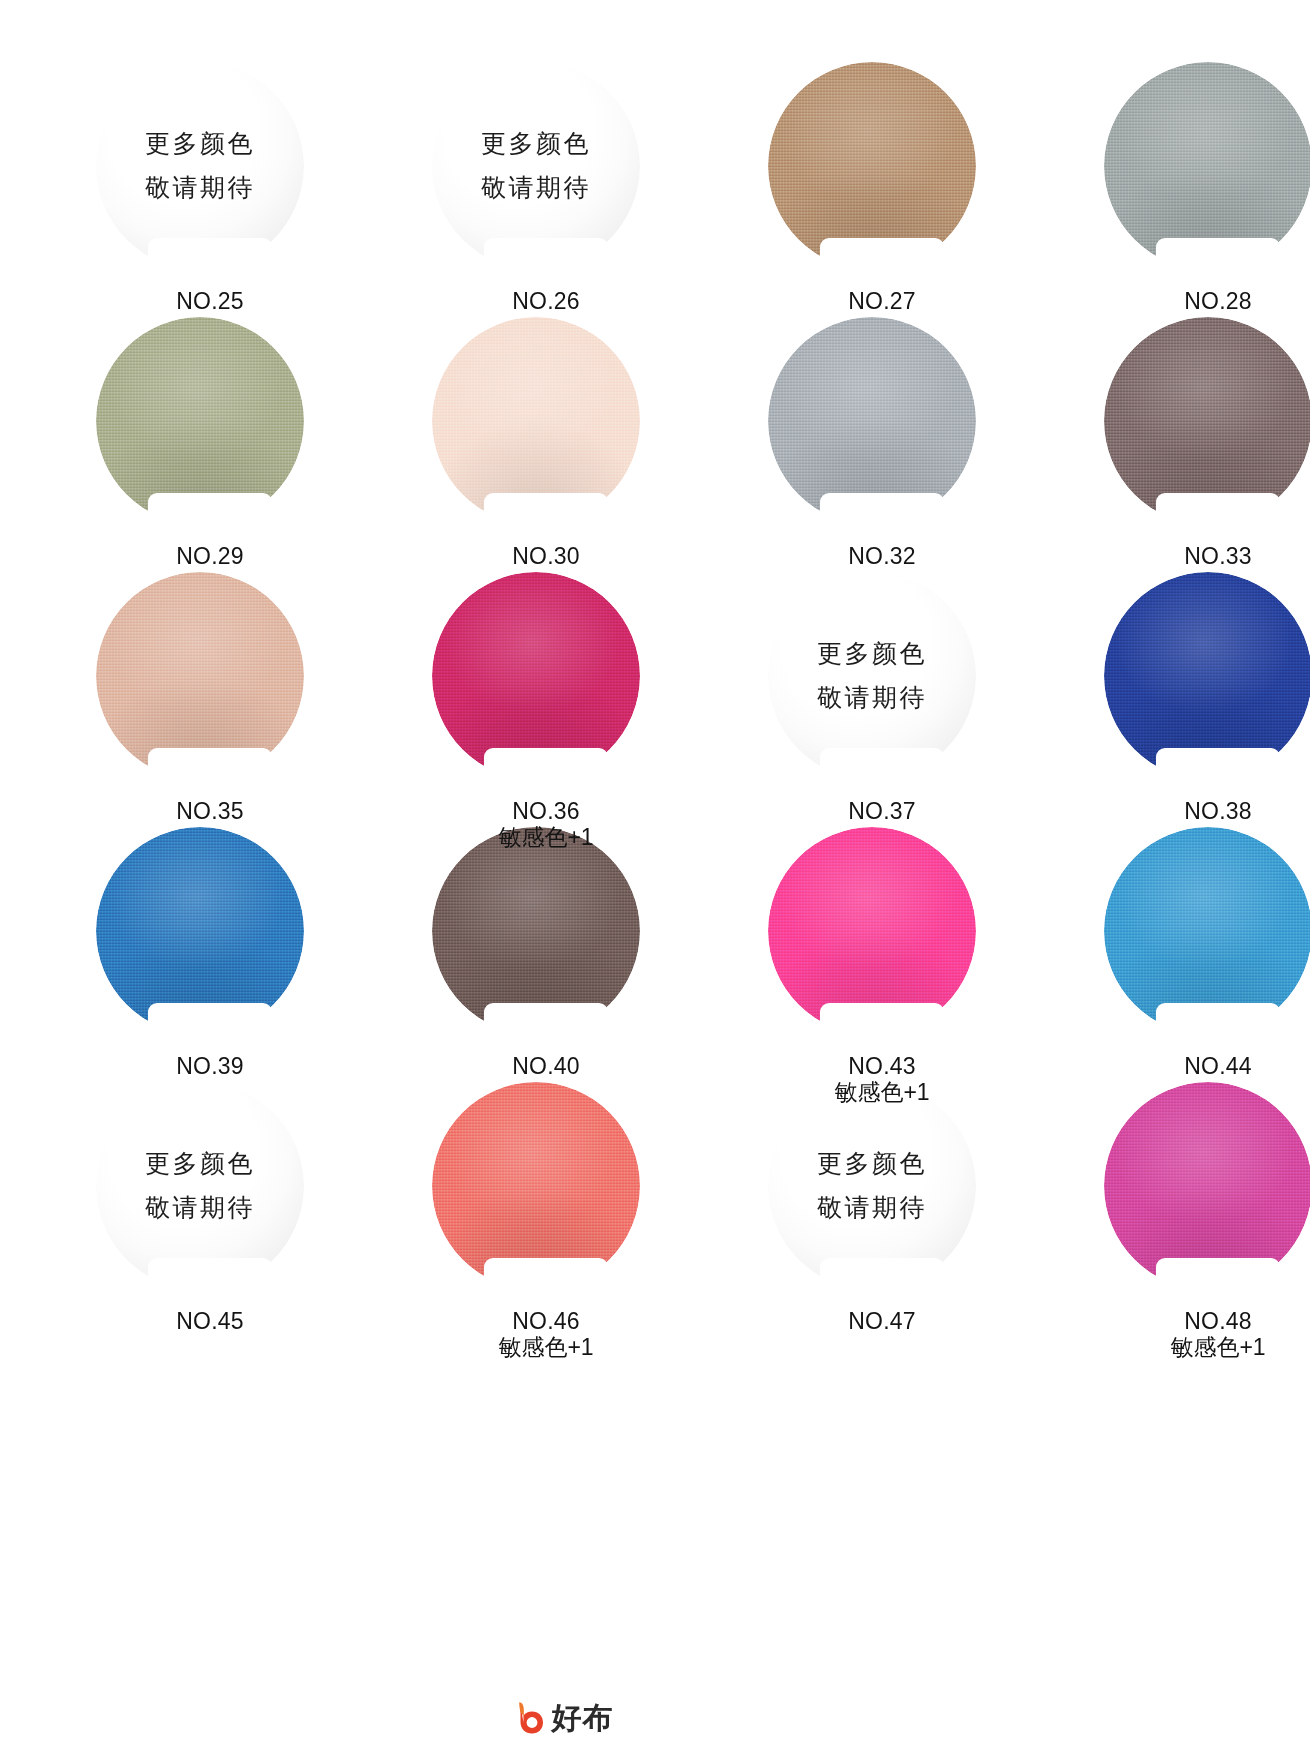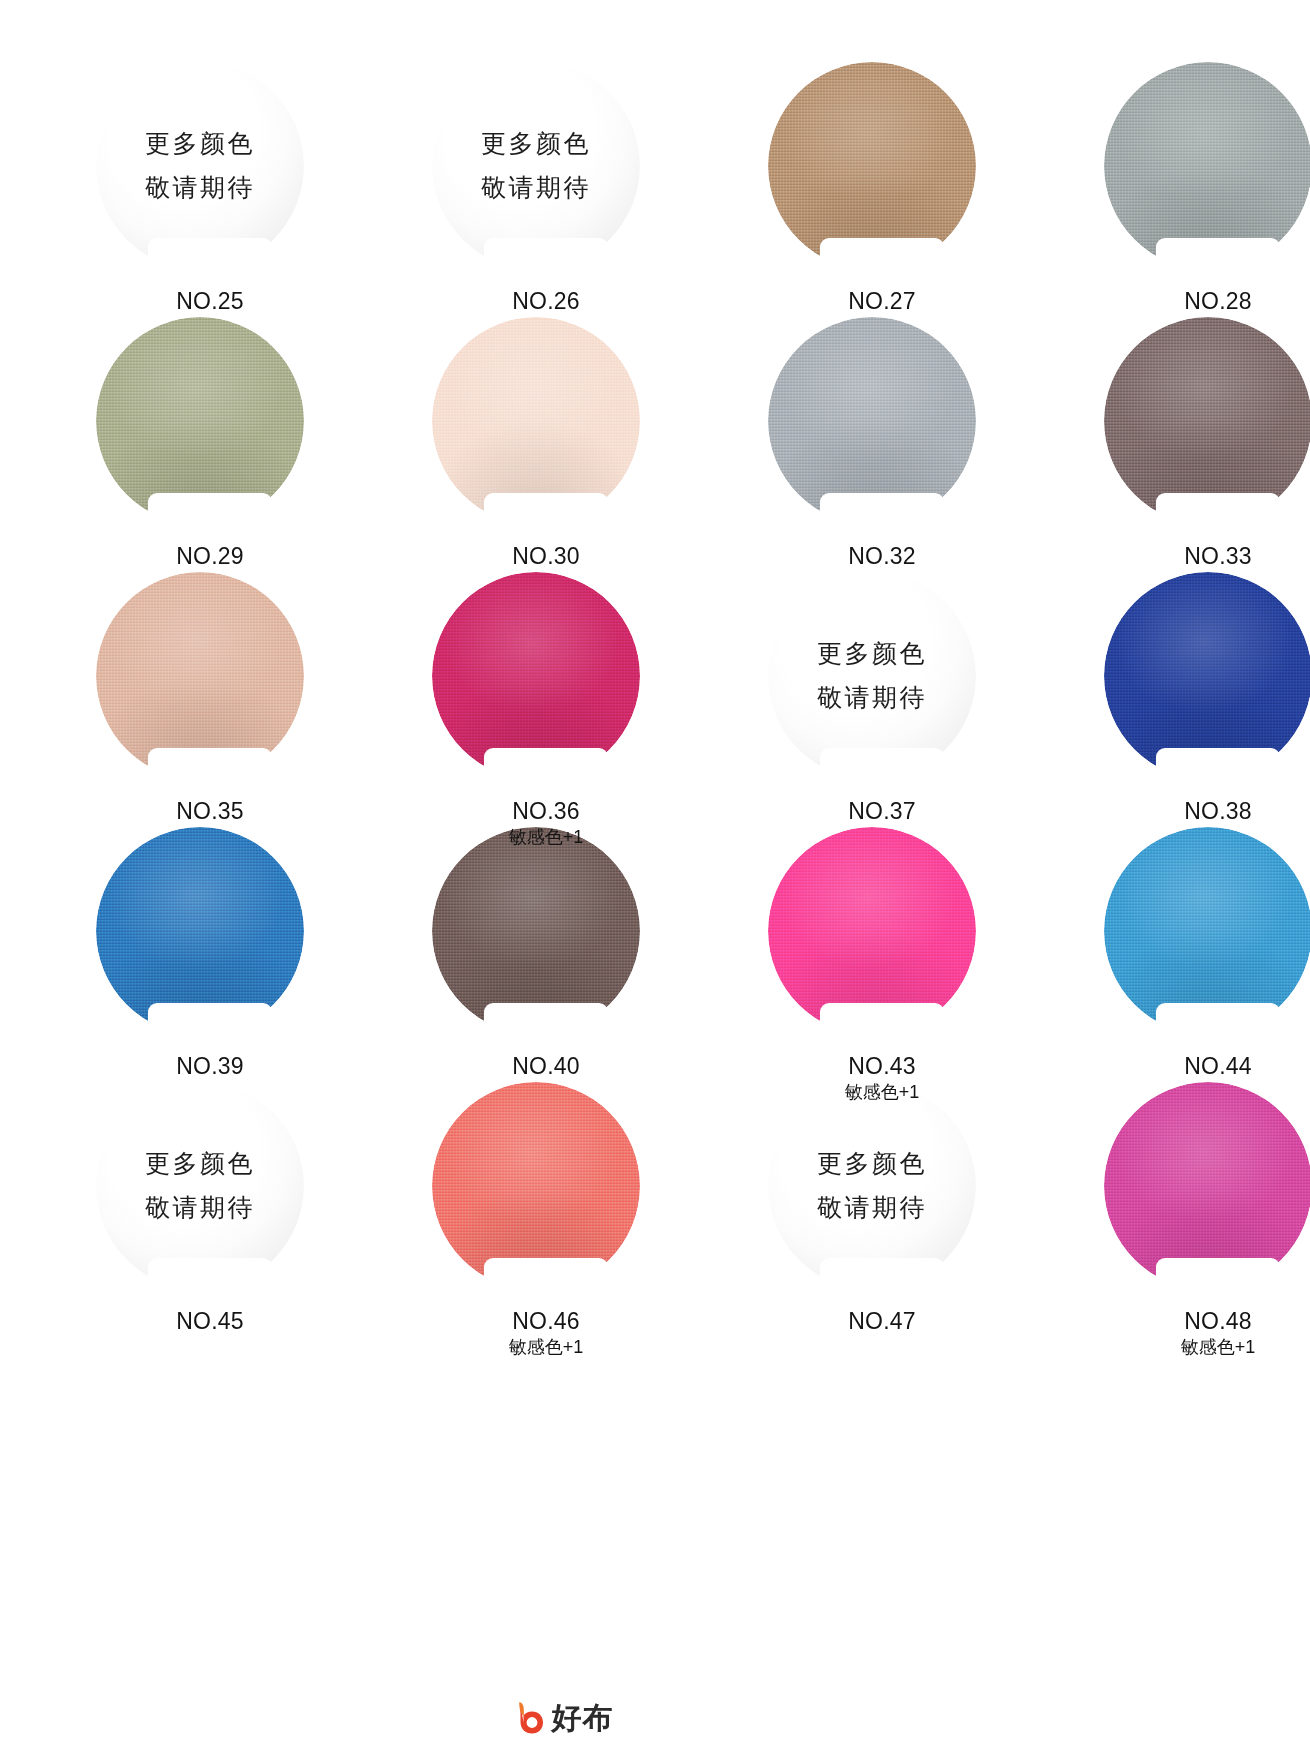--- a/index.html
+++ b/index.html
@@ -99,21 +99,21 @@
   .label .no{
     display:block;
     font-size:23px;
     line-height:27px;
     color:#141414;
     letter-spacing:.2px;
     white-space:nowrap;
   }
   .label .sub{
     display:block;
-    font-size:18px;
+    font-size:23px;
     line-height:24px;
     color:#141414;
     white-space:nowrap;
   }
   .label .sub:empty{display:none;}
 
   
   .soon{
     position:absolute;
     left:0;top:0;

